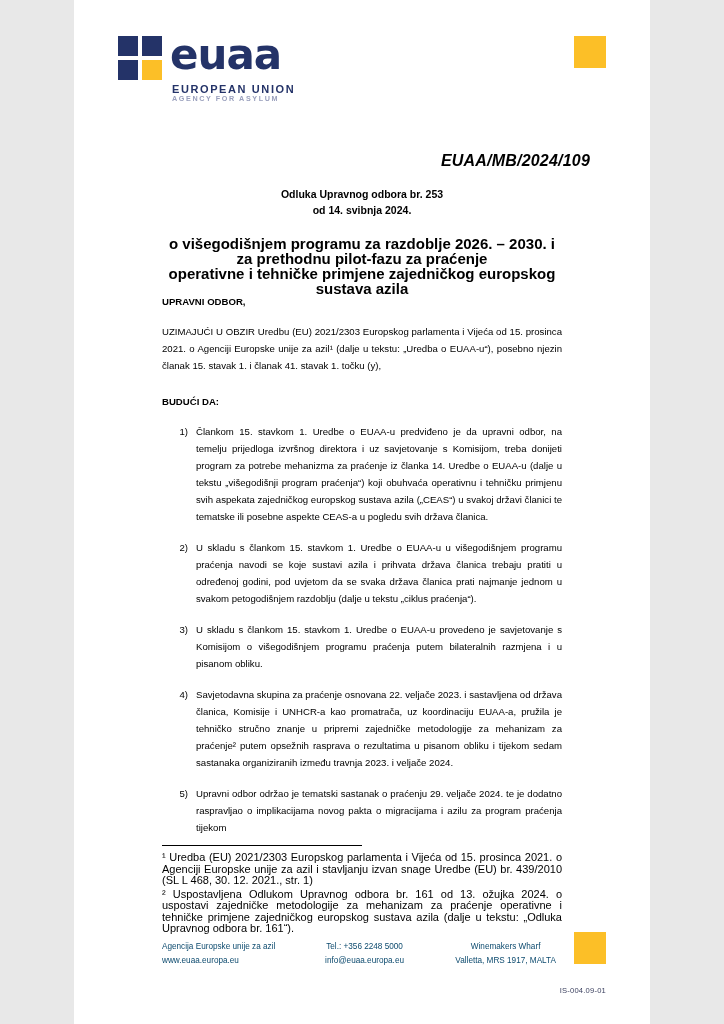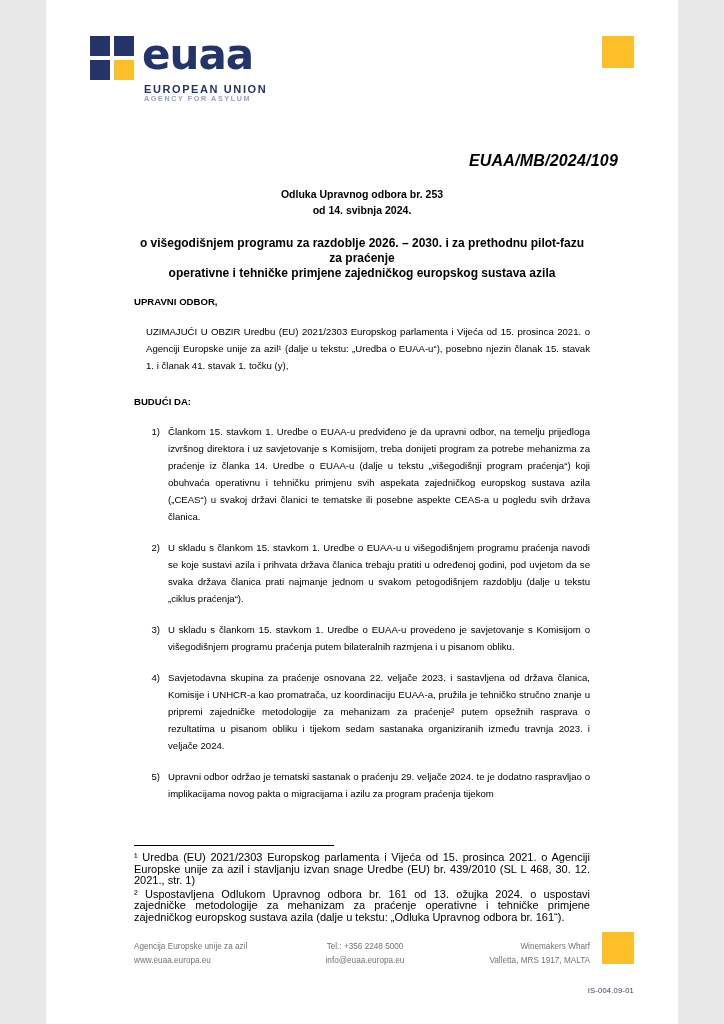--- a/index.html
+++ b/index.html
@@ -5,21 +5,21 @@
   html, body {
     margin: 0;
     padding: 0;
     background: #e8e8e8;
   }
   body {
     font-family: "Liberation Sans", sans-serif;
   }
   .page {
     position: relative;
-    width: 632px;
+    width: 576px;
     height: 1024px;
     background: #ffffff;
     margin: 0 auto;
     overflow: hidden;
     box-sizing: border-box;
   }
 
   
   .logo-block {
     position: absolute;
@@ -108,21 +108,21 @@
     color: #000;
   }
   .subtitle-block {
     position: absolute;
     left: 88px;
     right: 88px;
     top: 236px;
     text-align: center;
   }
   .subtitle-line {
-    font-size: 12px;
+    font-size: 15px;
     font-weight: bold;
     line-height: 15px;
     color: #000;
   }
 
   
   .body-area {
     position: absolute;
     left: 88px;
     right: 88px;
@@ -131,21 +131,21 @@
   .heading-bold {
     font-size: 9.6px;
     font-weight: bold;
     margin: 0 0 16px 0;
     color: #000;
   }
   .para {
     font-size: 9.6px;
     line-height: 17px;
     text-align: justify;
-    margin: 0 0 14px 12px;
+    margin: 0 0 14px 0;
     color: #000;
   }
   .para-gap-big { margin-bottom: 22px; }
 
   ol.numlist {
     margin: 0;
     padding: 0 0 0 34px;
     list-style: none;
     counter-reset: item;
   }
@@ -190,32 +190,32 @@
   }
 
   
   .footer {
     position: absolute;
     left: 88px;
     right: 88px;
     top: 940px;
     display: flex;
     justify-content: space-between;
-    color: #737373;
+    color: #0c4a6e;
     gap: 36px;
   }
   .footer-col {
     font-size: 8.2px;
     line-height: 14px;
     text-align: center;
     flex: 1;
   }
   .footer-col.left { text-align: left; flex: 1.15; }
   .footer-col.mid { text-align: center; flex: 0.95; }
-  .footer-col.right { text-align: right; flex: 1.1; }
+  .footer-col.right { text-align: center; flex: 1.1; }
 
   .doc-code {
     position: absolute;
     right: 44px;
     top: 986px;
     font-size: 7.6px;
     color: #3a3f5e;
     letter-spacing: 0.2px;
   }
 </style>

